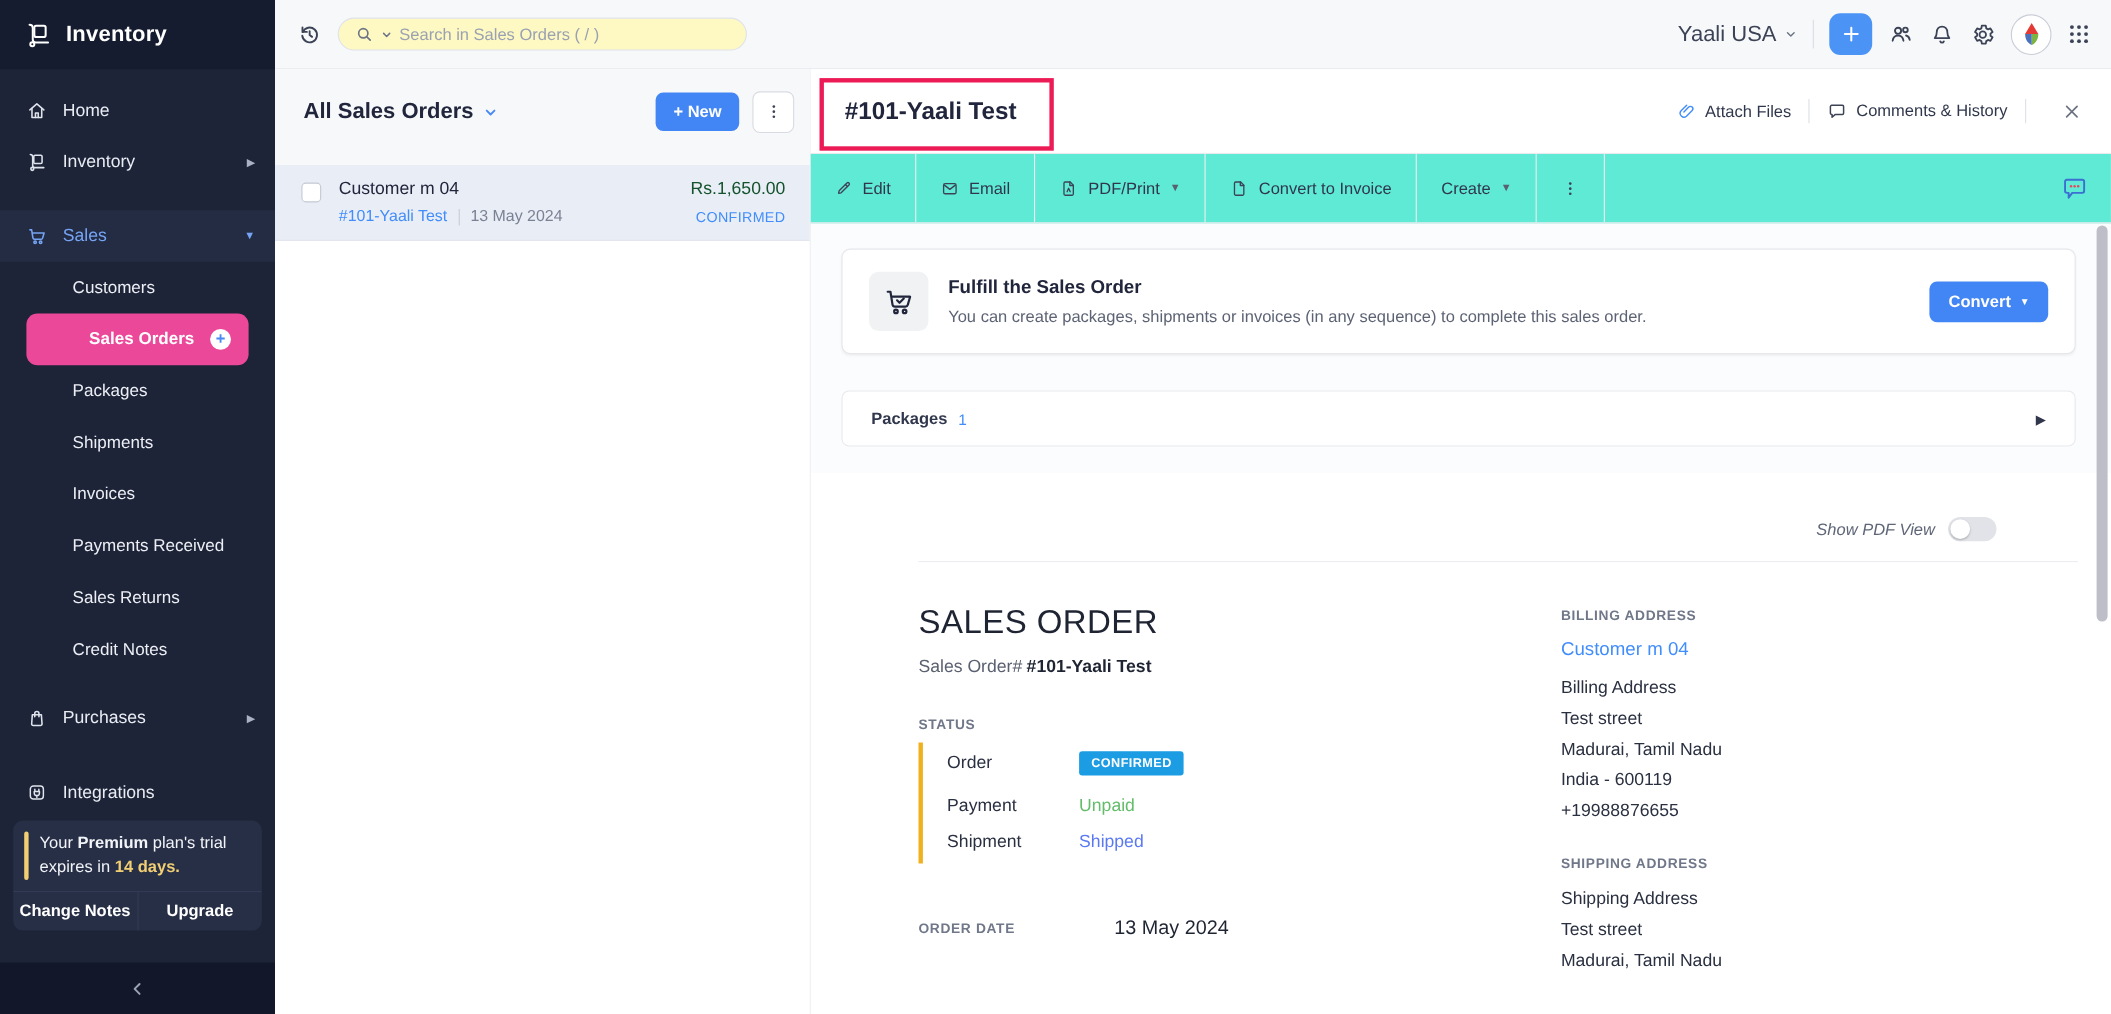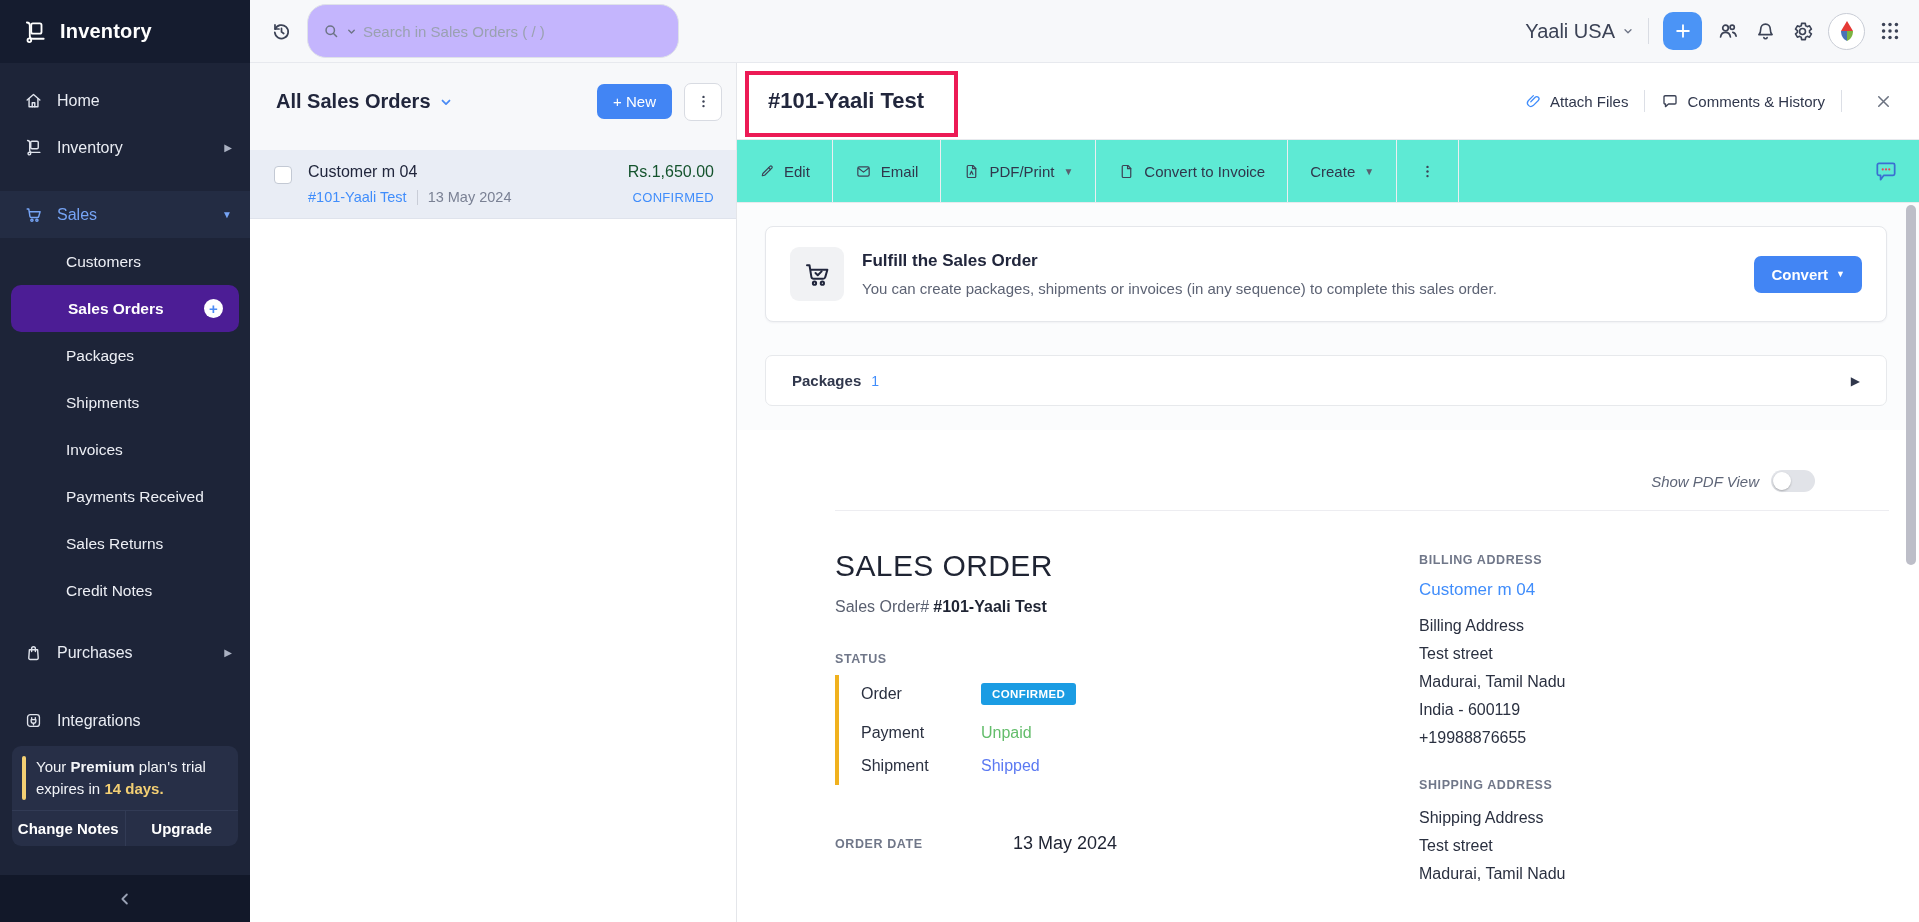--- a/index.html
+++ b/index.html
@@ -14,79 +14,79 @@
   .nav { flex:1; padding-top:14px; overflow:hidden; }
   .nav-item { height:47px; display:flex; align-items:center; padding:0 18px 0 24px; color:#e9ecf3; font-size:16px; gap:14px; cursor:pointer; }
   .nav-item .grow { flex:1; }
   .nav-item svg { color:#dfe3ec; flex:none; }
   .nav-item .caret { color:#aab1c2; font-size:10px; }
   .nav-item.section-gap { margin-top:20px; }
   .nav-item.sales-open { background:#232c43; color:#76a4f5; }
   .nav-item.sales-open svg { color:#76a4f5; }
   .nav-item.sales-open .caret { color:#76a4f5; }
   .nav-sub { height:47px; display:flex; align-items:center; padding-left:66px; padding-right:16px; color:#edeff5; font-size:15.5px; cursor:pointer; }
-  .nav-sub.active { background:#4c1d95; border-radius:10px; margin:0 11px; padding-left:57px; color:#fff; font-weight:600; }
+  .nav-sub.active { background:#ec4899; border-radius:10px; margin:0 24px; padding-left:57px; color:#fff; font-weight:600; }
   .nav-sub.active .plus-circ { margin-left:auto; }
   .plus-circ { width:19px; height:19px; border-radius:50%; background:#fff; color:#4a8af4; font-size:15px; font-weight:700; display:flex; align-items:center; justify-content:center; line-height:1; }
   .gap15 { height:15px; } .gap21 { height:21px; }
   .trial-wrap { margin:2px 12px 0 12px; background:#272f47; border-radius:9px; overflow:hidden; flex:none; }
   .trial-notice { display:flex; padding:10px 12px 10px 10px; gap:10px; }
   .trial-rail { width:4px; border-radius:2px; background:#f3cf73; flex:none; }
   .trial-text { color:#f2f4f8; font-size:15px; line-height:1.45; }
   .trial-text .plan-b { font-weight:700; }
   .trial-text .days { color:#f3cf73; font-weight:700; }
   .trial-btns { display:flex; border-top:1px solid #323b55; }
   .trial-btn { flex:1; text-align:center; padding:9px 0; color:#fff; font-size:15px; font-weight:600; cursor:pointer; }
   .trial-btn:first-child { border-right:1px solid #323b55; }
   .collapse-bar { margin-top:auto; height:47px; background:#121829; display:flex; align-items:center; justify-content:center; cursor:pointer; }
   .collapse-bar svg { color:#9aa2b5; }
 
   
   .topbar { position:absolute; left:250px; top:0; right:0; height:63px; background:#f7f8fa; border-bottom:1px solid #e7e9ee; display:flex; align-items:center; padding:0 18px 0 20px; gap:14px; }
   .icon-btn { background:none; border:none; color:#3c4356; cursor:pointer; display:flex; align-items:center; justify-content:center; }
-  .searchbox { width:372px; height:54px; background:#c4b5fd; border:1px solid #dfe2e9; border-radius:19px; display:flex; align-items:center; padding:0 14px; gap:6px; }
+  .searchbox { width:372px; height:30px; background:#fef9c3; border:1px solid #dfe2e9; border-radius:19px; display:flex; align-items:center; padding:0 14px; gap:6px; }
   .searchbox svg { color:#6d7486; }
   .searchbox .sel-caret { color:#4a8af4; }
   .searchbox input { flex:1; border:none; background:transparent; outline:none; font-size:15px; color:#3c4356; font-family:"Liberation Sans",sans-serif; }
   .searchbox input::placeholder { color:#9aa1b1; }
   .topbar .spacer { flex:1; }
   .org-switch { display:flex; align-items:center; gap:7px; color:#3c4356; font-size:20px; cursor:pointer; }
   .org-switch .caret { font-size:11px; color:#6d7486; }
   .tb-divider { width:1px; height:26px; background:#d9dce3; }
   .plus-btn { width:39px; height:38px; border:none; border-radius:10px; background:#4b94f6; color:#fff; display:flex; align-items:center; justify-content:center; cursor:pointer; }
   .avatar { width:37px; height:37px; border-radius:50%; border:1px solid #c9cdd6; background:#fff; display:flex; align-items:center; justify-content:center; cursor:pointer; }
 
   
   .list-panel { position:absolute; left:250px; top:63px; width:487px; bottom:0; background:#fff; border-right:1px solid #e4e6ea; display:flex; flex-direction:column; }
   .list-header { height:77px; background:#f7f8fa; display:flex; align-items:center; padding:0 14px 0 26px; gap:12px; flex:none; }
   .list-title { font-size:20px; font-weight:700; color:#21263c; display:flex; align-items:center; gap:8px; cursor:pointer; }
   .list-title svg { color:#4a8af4; }
   .list-header .grow { flex:1; }
-  .new-btn { background:#4285f4; color:#fff; border:none; border-radius:7px; font-size:15px; font-weight:400; padding:9px 16px; cursor:pointer; font-family:"Liberation Sans",sans-serif; }
+  .new-btn { background:#4285f4; color:#fff; border:none; border-radius:7px; font-size:15px; font-weight:700; padding:9px 16px; cursor:pointer; font-family:"Liberation Sans",sans-serif; }
   .kebab-btn { width:38px; height:38px; background:#fff; border:1px solid #d8dbe2; border-radius:7px; display:flex; align-items:center; justify-content:center; cursor:pointer; color:#3c4356; }
   .gap10 { height:10px; background:#f7f8fa; flex:none; }
   .so-row { background:#e9edf5; border-bottom:1px solid #dfe3ec; padding:13px 22px 13px 24px; display:flex; gap:16px; cursor:pointer; flex:none; }
   .checkbox { width:18px; height:18px; background:#fff; border:1px solid #c3c9d4; border-radius:4px; margin-top:3px; flex:none; cursor:pointer; }
   .so-main { flex:1; }
   .so-name { font-size:16px; color:#21263c; }
   .so-sub { margin-top:8px; display:flex; align-items:center; gap:10px; font-size:14.5px; }
   .so-num { color:#408dfb; }
   .so-sub .vr { width:1px; height:15px; background:#c9cdd7; }
   .so-date { color:#7a8194; }
   .so-right { text-align:right; }
   .so-amount { font-size:16px; color:#14532d; }
   .so-status { margin-top:9px; font-size:13px; color:#408dfb; letter-spacing:0.3px; }
   .list-rest { flex:1; background:#fff; }
 
   
   .detail { position:absolute; left:737px; top:63px; right:0; bottom:0; background:#fbfcfd; display:flex; flex-direction:column; }
   .detail-header { height:77px; background:#fff; border-bottom:1px solid #e8eaee; display:flex; align-items:center; padding:0 26px 0 31px; flex:none; }
   .detail-title { font-size:22px; font-weight:600; color:#21263c; }
   .detail-header .grow { flex:1; }
-  .hdr-action { display:flex; align-items:center; gap:8px; font-size:15px; color:#30374c; cursor:pointer; }
+  .hdr-action { display:flex; gap:8px; font-size:15px; color:#30374c; cursor:pointer; }
   .hdr-action .clip { color:#408dfb; }
   .hdr-action .bub { color:#3c4356; }
   .hdr-sep { width:1px; height:22px; background:#dcdfe6; margin:0 16px; }
   .close-x { color:#6b7280; margin-left:16px; cursor:pointer; }
   .toolbar { height:63px; background:#5eead4; border-bottom:1px solid #e8eaee; display:flex; align-items:stretch; flex:none; }
   .tool { display:flex; align-items:center; gap:9px; padding:0 22px; font-size:15px; color:#30374c; border-right:1px solid #eceef1; cursor:pointer; }
   .tool svg { color:#3c4356; }
   .tool .dd { font-size:10px; color:#5a6070; }
   .toolbar .grow { flex:1; }
   .feedback-ic { display:flex; align-items:center; padding:0 20px; cursor:pointer; }

